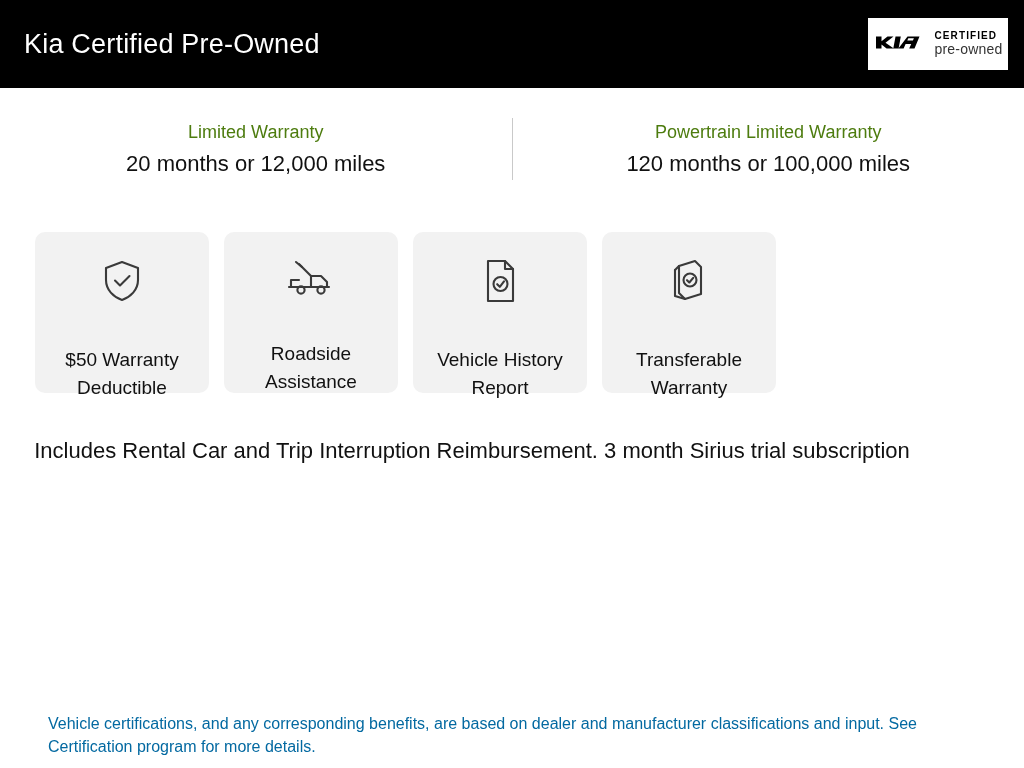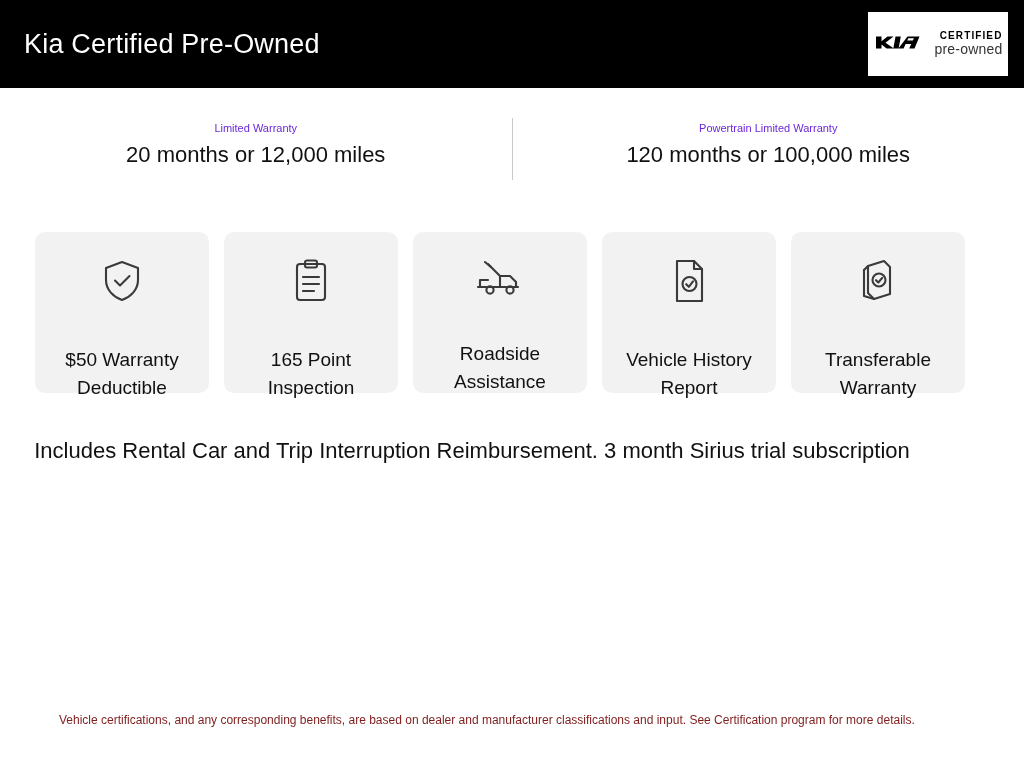--- a/index.html
+++ b/index.html
@@ -22,34 +22,33 @@
   
   .header {
     position: absolute;
     top: 0; left: 0;
     width: 1024px;
     height: 88px;
     background: #000000;
     display: flex;
     align-items: center;
     justify-content: space-between;
-    text-align: right;
   }
   .header-title {
     color: #ffffff;
     font-size: 27px;
     font-weight: 400;
     letter-spacing: 0.2px;
     padding-left: 24px;
     white-space: nowrap;
   }
   .logo-box {
     margin-right: 16px;
     width: 140px;
-    height: 64px;
+    height: 52px;
     background: #ffffff;
     display: flex;
     align-items: center;
     justify-content: center;
     gap: 9px;
   }
   .logo-mark {
     display: block;
   }
   .logo-text {
@@ -79,22 +78,22 @@
     height: 68px;
     display: flex;
     align-items: flex-start;
   }
   .warranty-col {
     flex: 1 1 0;
     text-align: center;
     padding-top: 10px;
   }
   .warranty-label {
-    font-size: 11px;
-    color: #6d28d9;
+    font-size: 18px;
+    color: #4d7c0f;
     margin-bottom: 8px;
   }
   .warranty-value {
     font-size: 22px;
     color: #111111;
   }
   .warranty-divider {
     width: 1px;
     height: 62px;
     background: #c9c9c9;
@@ -148,24 +147,23 @@
     font-size: 22px;
     color: #111111;
   }
 
   
   .disclaimer {
     position: absolute;
     top: 712px;
     left: 48px;
     width: 935px;
-    font-size: 12px;
+    font-size: 16px;
     line-height: 1.45;
-    color: #7f1d1d;
-    margin-left: 11px;
+    color: #0369a1;
   }
 </style>
 </head>
 <body>
 
 <div class="page">
 
   <div class="header">
     <div class="header-title">Kia Certified Pre-Owned</div>
     <div class="logo-box">
@@ -203,33 +201,20 @@
       <div class="card-icon">
         <svg width="44" height="46" viewBox="0 0 44 46" fill="none" stroke="#3a3a3a" stroke-width="2.1" stroke-linecap="round" stroke-linejoin="round">
           <path d="M22 4 L38 10 V22 C38 32 30.5 39 22 42 C13.5 39 6 32 6 22 V10 Z"></path>
           <path d="M15 22.5 L20 27.5 L29.5 18"></path>
         </svg>
       </div>
       <div class="card-label">$50 Warranty
 Deductible</div>
     </div>
 
-    <div class="card">
-      <div class="card-icon">
-        <svg width="40" height="46" viewBox="0 0 40 46" fill="none" stroke="#3a3a3a" stroke-width="2.1" stroke-linecap="round" stroke-linejoin="round">
-          <rect x="6" y="6" width="28" height="36" rx="3"></rect>
-          <rect x="14" y="2.5" width="12" height="7" rx="2"></rect>
-          <path d="M12 19 H28"></path>
-          <path d="M12 26 H28"></path>
-          <path d="M12 33 H23"></path>
-        </svg>
-      </div>
-      <div class="card-label">165 Point
-Inspection</div>
-    </div>
 
     <div class="card">
       <div class="card-icon">
         <svg width="52" height="40" viewBox="0 0 52 40" fill="none" stroke="#3a3a3a" stroke-width="2.1" stroke-linecap="round" stroke-linejoin="round">
           <path d="M4 29 H44"></path>
           <path d="M26 29 V18 H36 L42 24 V29"></path>
           <path d="M26 18 L14 6"></path>
           <path d="M11 4 L17 9"></path>
           <circle cx="16" cy="32" r="3.6"></circle>
           <circle cx="36" cy="32" r="3.6"></circle>

